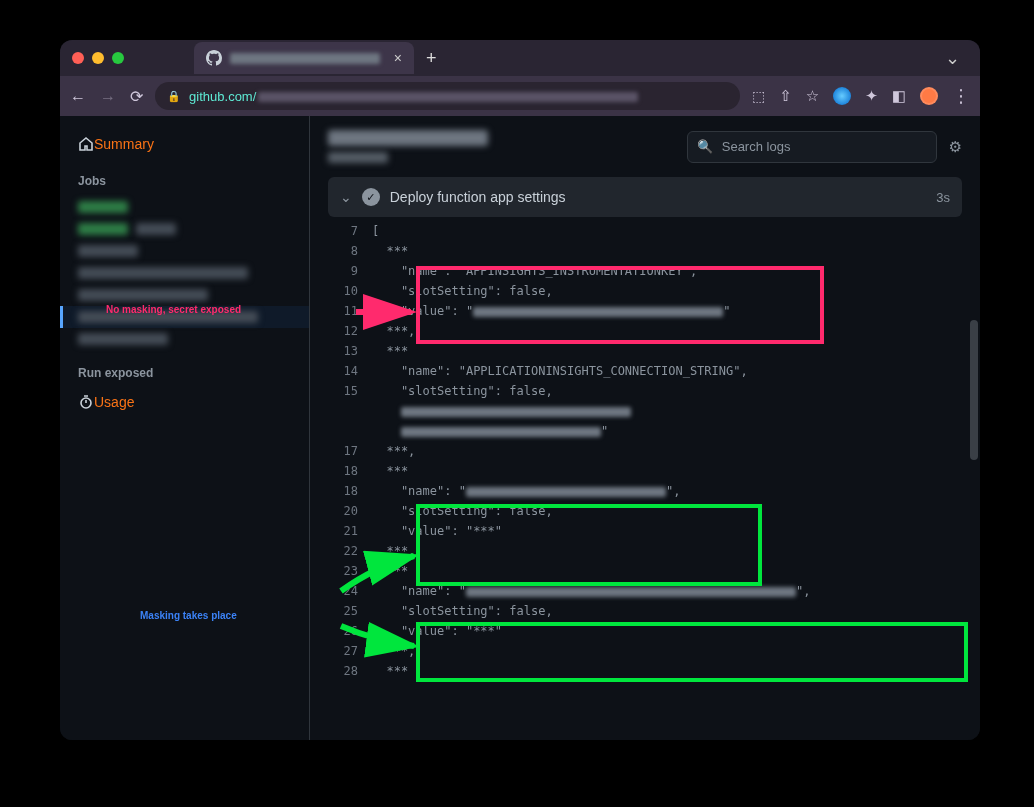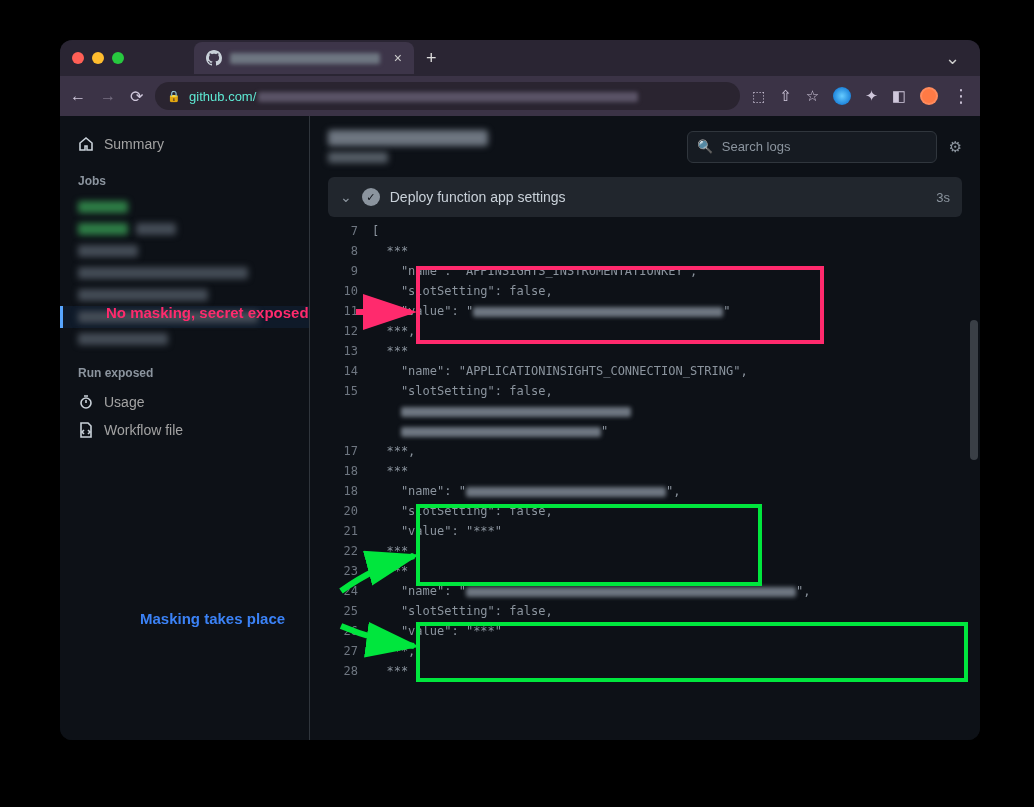--- a/index.html
+++ b/index.html
@@ -131,23 +131,22 @@
     width: 250px;
     border-right: 1px solid #30363d;
     padding: 14px 0 14px 18px;
     font-size: 14px;
     color: #c9d1d9;
     overflow: hidden;
   }
   .side-link {
     display: flex;
     align-items: center;
-    gap: 10px;
     padding: 6px 0;
-    color: #a3a3a3;
+    color: #f97316;
     font-weight: 500;
   }
   .side-link svg, .side-link .ic { width: 16px; height: 16px; fill: none; stroke: #c9d1d9; stroke-width: 1.6; }
   .side-head {
     font-size: 12px;
     color: #8b949e;
     font-weight: 600;
     margin: 16px 0 8px;
   }
   .job {
@@ -258,21 +257,21 @@
   .box {
     position: absolute;
     border-width: 4px;
     border-style: solid;
     border-radius: 0;
   }
   .box.red { border-color: #ff2a6d; }
   .box.green { border-color: #00e63d; }
   .label {
     position: absolute;
-    font-size: 15px;
+    font-size: 10px;
     font-weight: 600;
     white-space: nowrap;
   }
   .label.red { color: #ff2a6d; }
   .label.green { color: #3b82f6; }
   .arrow {
     position: absolute;
   }
   
   .scrollthumb {
@@ -362,27 +361,20 @@
         </div>
 
       <div class="side-head">Run exposed</div>
       <div class="side-link">
         <svg viewBox="0 0 16 16">
             <circle cx="8" cy="9" r="5"></circle>
             <path d="M8 9V6M6 2h4"></path>
           </svg>
         <span>Usage</span>
       </div>
-      <div class="side-link">
-        <svg viewBox="0 0 16 16">
-            <path d="M3 1h7l3 3v11H3z"></path>
-            <path d="M6 8l-2 2 2 2M10 8l2 2-2 2"></path>
-          </svg>
-        <span>Workflow file</span>
-      </div>
     </div>
 
     <div class="main">
       <div class="main-header">
         <div class="head-title">
           <span class="blur1"></span>
           <span class="blur2"></span>
         </div>
         <div class="search">
           <span>🔍</span>

